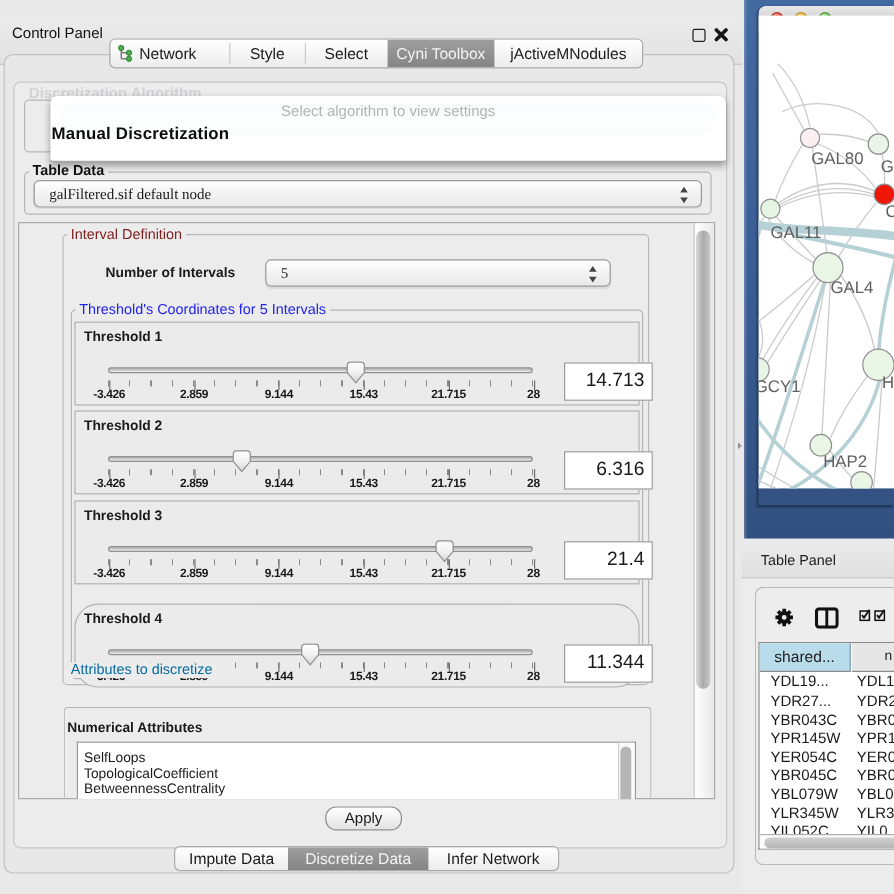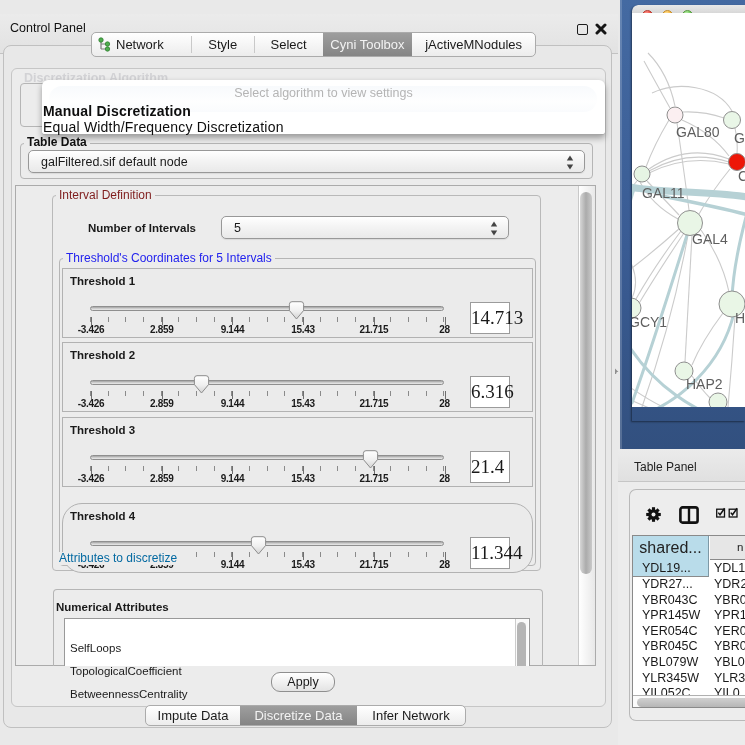--- a/index.html
+++ b/index.html
@@ -2,32 +2,32 @@
 <html><head>
 <meta charset="utf-8">
 <style>
 *{margin:0;padding:0;box-sizing:border-box;}
 html,body{width:745px;height:745px;overflow:hidden;}
 body{font-family:"Liberation Sans",sans-serif;background:#e9e9e9;position:relative;color:#1a1a1a;}
 .a{position:absolute;}
 .b{font-weight:bold;}
 .groupbox{position:absolute;border:1px solid #b5b5b5;border-radius:4px;}
 .gtitle{position:absolute;font-size:12px;background:#ececec;padding:0 3px;line-height:13px;}
-.combo{position:absolute;border:1px solid #989898;border-radius:5px;background:linear-gradient(180deg,#ffffff,#f4f4f4 45%,#e9e9e9);box-shadow:0 1px 1px rgba(0,0,0,0.08);}
+.combo{position:absolute;border:1px solid #989898;border-radius:5px;background:linear-gradient(180deg,#ffffff,#f4f4f4 45%,#e9e9e9);box-shadow:0 1px 1px rgba(0,0,0,0.08);font-family:Liberation Serif, serif;}
 .combo .ct{position:absolute;left:12px;top:0;font-size:12.5px;}
 .steppers{position:absolute;right:9px;width:9px;}
 .steppers .up{width:0;height:0;border-left:4.5px solid transparent;border-right:4.5px solid transparent;border-bottom:6px solid #444;}
 .steppers .dn{width:0;height:0;border-left:4.5px solid transparent;border-right:4.5px solid transparent;border-top:6px solid #444;margin-top:3px;}
 .tpanel{position:absolute;left:62px;width:471px;height:70px;border:1px solid #b2b2b2;background:#ebebeb;}
 .tlabel{position:absolute;left:7px;top:6px;font-weight:bold;font-size:11.5px;}
 .track{position:absolute;left:27px;top:37px;width:354px;height:5px;border:1px solid #8f8f8f;border-radius:3px;background:linear-gradient(180deg,#a2a2a2,#cdcdcd 50%,#ebebeb);}
 .minort{position:absolute;left:27px;top:48px;width:356px;height:5px;background:repeating-linear-gradient(to right,#8a8a8a 0 1px,transparent 1px 17.675px);}
 .majort{position:absolute;top:48px;width:1px;height:8px;background:#6f6f6f;}
 .tick-lbl{position:absolute;top:55px;width:52px;text-align:center;font-size:10px;font-weight:bold;letter-spacing:-0.3px;}
-.vbox{position:absolute;left:407px;top:33px;width:40px;height:32px;background:#fff;border:1px solid #9b9b9b;font-size:19px;text-align:right;padding-right:6px;line-height:30px;font-family:Liberation Serif, serif;}
+.vbox{position:absolute;left:407px;top:33px;width:74px;height:32px;background:#fff;border:1px solid #9b9b9b;font-size:16px;text-align:right;padding-right:6px;line-height:30px;}
 .thumb{position:absolute;top:32px;}
 .seg{height:100%;display:flex;align-items:center;padding:0 6px;font-size:13px;white-space:nowrap;overflow:hidden;}
 </style>
 </head>
 <body>
 <svg width="0" height="0" style="position:absolute">
 <defs>
 <linearGradient id="thg" x1="0" y1="0" x2="0" y2="1">
 <stop offset="0" stop-color="#ffffff"></stop>
         <stop offset="0.55" stop-color="#efefef"></stop>
@@ -186,21 +186,21 @@
     <svg class="thumb" style="left:186.5px;" width="17" height="19" viewBox="0 0 17 19">
       <path d="M4,0.7 h9 a2.6,2.6 0 0 1 2.6,2.6 v6.2 L8.5,18 L1.4,9.5 v-6.2 A2.6,2.6 0 0 1 4,0.7 Z" fill="url(#thg)" stroke="#8d8d8d" stroke-width="1"></path>
     </svg>
     <div class="vbox">11.344</div>
   </div>
 
   <div class="groupbox" style="left:53px;top:589px;width:490px;height:77px;border-bottom:none;border-bottom-left-radius:0;border-bottom-right-radius:0;"></div>
   <div class="gtitle" style="left:56px;top:552px;color:#0369a1;">Attributes to discretize</div>
   <div class="a b" style="left:56px;top:601px;font-size:11.5px;">Numerical Attributes</div>
   <div class="a" style="left:64px;top:618px;width:466px;height:48px;background:#ffffff;border:1px solid #999;border-bottom:none;">
-    <div style="font-size:11.5px;padding-left:5px;line-height:23px;padding-top:18px;">SelfLoops<br>TopologicalCoefficient<br>BetweennessCentrality</div>
+    <div style="font-size:11.5px;padding-left:5px;line-height:13px;padding-top:7px;">SelfLoops<br>TopologicalCoefficient<br>BetweennessCentrality</div>
     <div class="a" style="right:1px;top:0;width:13px;height:47px;background:#fafafa;border-left:1px solid #ccc;"></div>
     <div class="a" style="right:3px;top:3px;width:9px;height:44px;border-radius:4.5px 4.5px 0 0;background:#b5b5b5;"></div>
   </div>
 
   <div class="a" style="left:271px;top:672px;width:64px;height:20px;border:1px solid #8f8f8f;border-radius:9px;background:linear-gradient(180deg,#ffffff,#e3e3e3);text-align:center;font-size:12.5px;line-height:19px;">Apply</div>
 
   <div class="a" style="left:145px;top:705px;width:321px;height:21px;background:linear-gradient(180deg,#ffffff,#ececec);border:1px solid #ababab;border-radius:5px;display:flex;overflow:hidden;">
     <div class="seg" style="width:94px;justify-content:center;">Impute Data</div>
     <div class="seg" style="width:117px;justify-content:center;background:linear-gradient(180deg,#9e9e9e,#858585);color:#f3f3f3;">Discretize Data</div>
     <div class="seg" style="width:108px;justify-content:center;">Infer Network</div>
@@ -306,21 +306,21 @@
     <line x1="10" y1="1.4" x2="10" y2="16.6" stroke="#111" stroke-width="2.4"></line>
   </svg>
   <svg class="a" style="left:98px;top:58px;" width="22" height="11" viewBox="0 0 22 11">
     <rect x="0.7" y="2.2" width="7.8" height="7.8" fill="none" stroke="#111" stroke-width="1.3"></rect>
     <path d="M2.3,5.6 L4,7.7 L8.6,1.2" fill="none" stroke="#111" stroke-width="1.5"></path>
     <rect x="13.2" y="2.2" width="7.8" height="7.8" fill="none" stroke="#111" stroke-width="1.3"></rect>
     <path d="M14.8,5.6 L16.5,7.7 L21.1,1.2" fill="none" stroke="#111" stroke-width="1.5"></path>
   </svg>
 
   <div class="a" style="left:14px;top:86px;width:113px;height:173px;background:#fff;border:1px solid #8a8a8a;border-right:none;overflow:hidden;">
-    <div class="a" style="left:0;top:0;width:76px;height:41px;background:#b9dcea;border-right:1px solid #7e99a6;border-bottom:1px solid #8a8a8a;text-align:center;font-size:16px;line-height:23px;color:#222;">shared...</div>
+    <div class="a" style="left:0;top:0;width:76px;height:24px;background:#b9dcea;border-right:1px solid #7e99a6;border-bottom:1px solid #8a8a8a;text-align:center;font-size:13px;line-height:23px;color:#222;">shared...</div>
     <div class="a" style="left:77px;top:0;width:36px;height:24px;background:#e6e6e6;border-bottom:1px solid #8a8a8a;font-size:11.5px;line-height:23px;color:#222;padding-left:27px;">n</div>
 
     <div class="a" style="left:0;top:25.4px;width:113px;height:15.6px;font-size:12.5px;line-height:15.6px;">
         <span style="position:absolute;left:9px;">YDL19...</span>
         <span style="position:absolute;left:81px;">YDL1</span>
       </div>
     <div class="a" style="left:0;top:41.0px;width:113px;height:15.6px;font-size:12.5px;line-height:15.6px;">
         <span style="position:absolute;left:9px;">YDR27...</span>
         <span style="position:absolute;left:81px;">YDR2</span>
       </div>
@@ -357,14 +357,13 @@
     </div>
   </div>
 
 </div>
 
 <div class="a b" style="left:24px;top:71px;font-size:12.5px;color:#d2d2d5;z-index:4;">Discretization Algorithm</div>
 <div class="a" style="left:15px;top:80px;width:563px;height:55px;background:#ffffff;border-radius:6px 6px 3px 3px;border-bottom:1px solid #a6a6a6;box-shadow:0 3px 6px rgba(0,0,0,0.35);z-index:5;margin-left:27px;">
   <div class="a" style="left:7px;top:6px;width:548px;height:26px;border-radius:13px;background:linear-gradient(180deg,rgba(230,238,246,0.3),rgba(250,251,252,0.2) 60%,rgba(234,240,247,0.25));"></div>
   <div class="a" style="left:0;top:6px;width:563px;text-align:center;font-size:12.5px;color:#b4b4b4;">Select algorithm to view settings</div>
   <div class="a b" style="left:1px;top:23px;font-size:14px;letter-spacing:0.2px;color:#0d0d0d;">Manual Discretization</div>
-  <div class="a" style="left:1px;top:38.5px;font-size:14px;letter-spacing:0.2px;color:#0d0d0d;">Equal Width/Frequency Discretization</div>
 </div>
 
 </body></html>

